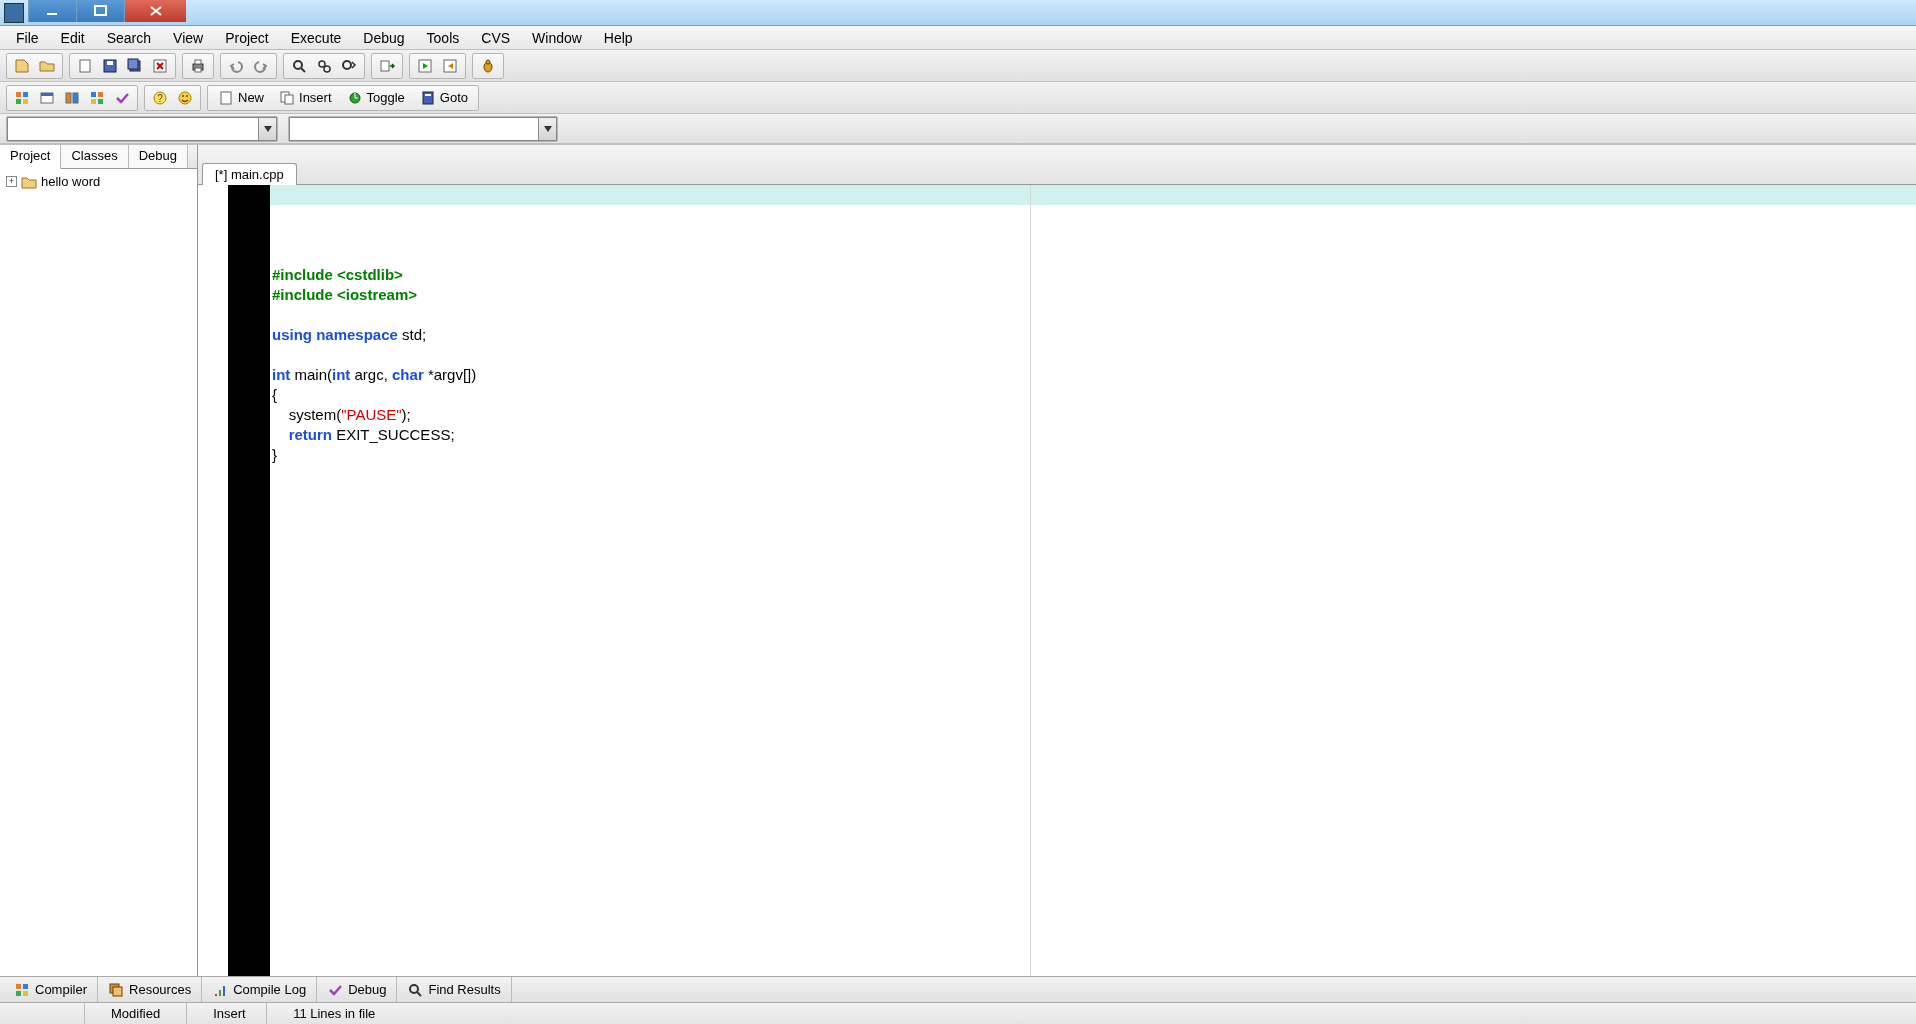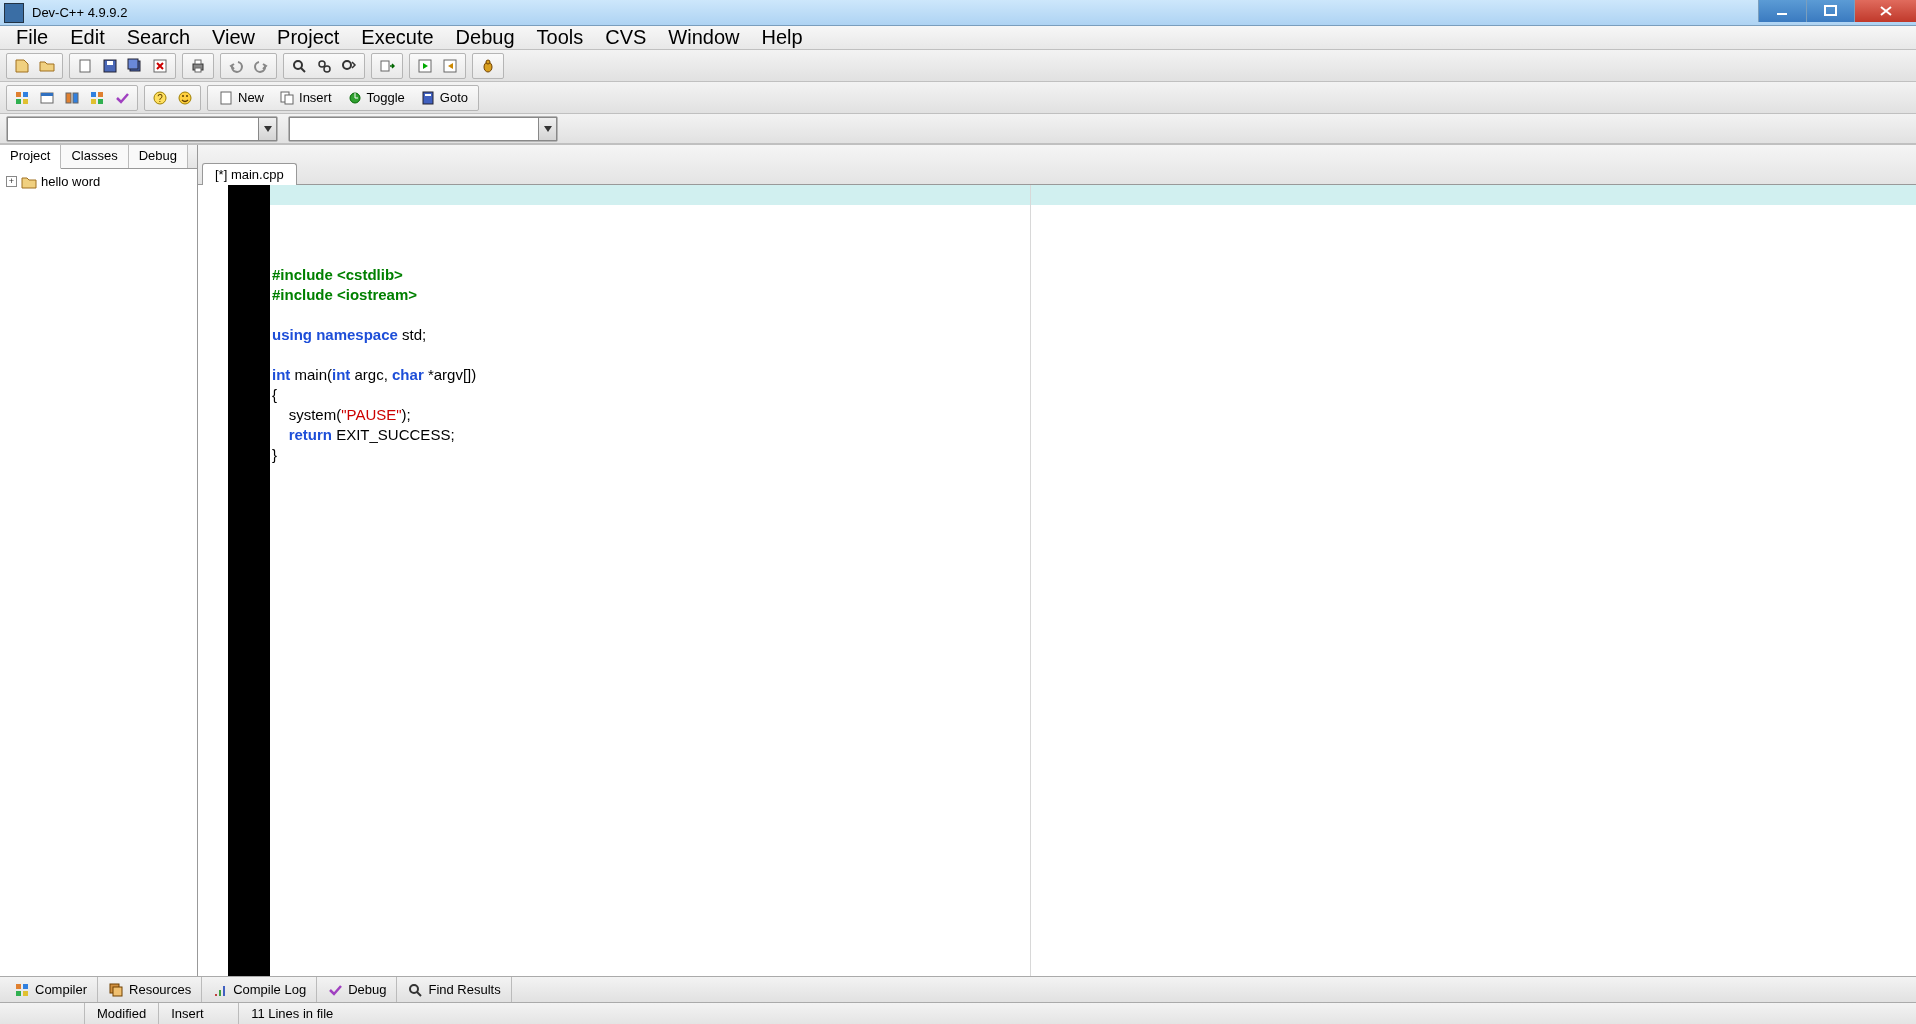--- a/index.html
+++ b/index.html
@@ -10,21 +10,21 @@
 .titlebar .icon { width:20px; height:20px; margin:0 4px; background:#3a6ea5; display:inline-block; border:1px solid #234; }
 .titlebar .title { flex:1; font-size:13px; color:#000; padding-left:4px; }
 .winbtns { display:flex; height:100%; }
 .winbtn { width:48px; height:22px; margin-top:0; display:flex; align-items:center; justify-content:center; font-size:14px; color:#fff; border-left:1px solid #7a9ebd; }
 .winbtn.min,.winbtn.max { background:linear-gradient(#5b9bd5,#3a7ac0); }
 .winbtn.close { background:linear-gradient(#e06b5d,#c0392b); width:62px; }
 .winbtn svg { width:16px; height:12px; }
 
 
 .menubar { height:24px; background:linear-gradient(#f7f7f7,#e8e8e8); border-bottom:1px solid #c0c0c0; display:flex; align-items:center; padding:0 6px; gap:2px; }
-.menubar span { padding:3px 10px; font-size:20px; color:#000; cursor:default; }
+.menubar span { padding:3px 10px; font-size:14px; color:#000; cursor:default; }
 
 
 .toolbar { height:32px; background:linear-gradient(#f3f3f3,#e1e1e1); border-bottom:1px solid #c0c0c0; display:flex; align-items:center; padding:0 6px; gap:2px; }
 .tbgroup { display:flex; align-items:center; gap:3px; padding:0 4px; border:1px solid #b5b5b5; border-radius:2px; height:26px; background:linear-gradient(#fafafa,#e8e8e8); margin-right:4px; }
 .tbtn  { width:22px; height:22px; display:flex; align-items:center; justify-content:center; border:1px solid transparent; border-radius:2px; }
 .tbtn svg { width:16px; height:16px; }
 .tbtn-text { display:flex; align-items:center; gap:4px; padding:0 6px; height:22px; font-size:13px; }
 .combo { height:24px; border:1px solid #888; background:#fff; display:flex; align-items:center; }
 .combo input { border:none; outline:none; height:100%; padding:0 4px; font-size:13px; }
 .combo .arrow { width:18px; height:100%; background:linear-gradient(#f0f0f0,#d4d4d4); border-left:1px solid #888; display:flex; align-items:center; justify-content:center; }
@@ -56,29 +56,28 @@
 .kw-bold { font-weight:bold; color:#1d4ed8; }
 .str-red { color:#cc0000; }
 
 
 .bottomtabs { height:26px; background:linear-gradient(#f3f3f3,#e1e1e1); border-top:1px solid #aaa; display:flex; padding:0 4px; }
 .btab { display:flex; align-items:center; gap:5px; padding:3px 10px; font-size:13px; border-right:1px solid #bbb; }
 .btab svg { width:16px; height:16px; }
 
 
 .statusbar { height:22px; background:linear-gradient(#f3f3f3,#e4e4e4); border-top:1px solid #aaa; display:flex; align-items:center; font-size:13px; }
-.statusbar .cell { padding:0 12px; border-left:1px solid #bbb; height:100%; display:flex; align-items:center; }
+.statusbar .cell { padding:0 26px; border-left:1px solid #bbb; height:100%; display:flex; align-items:center; }
 .statusbar .cell:first-child { border-left:none; width:84px; }
 </style>
 </head>
 <body>
 
 <div class="titlebar">
   <span class="icon"></span>
-  <span class="title">Dev-C++ 4.9.9.2</span>
   <div class="winbtns">
     <div class="winbtn min">
         <svg viewBox="0 0 16 12">
           <rect x="2" y="8" width="10" height="2" fill="#fff"></rect>
         </svg>
       </div>
     <div class="winbtn max">
         <svg viewBox="0 0 16 12">
           <rect x="2" y="1" width="11" height="9" fill="none" stroke="#fff" stroke-width="2"></rect>
         </svg>

